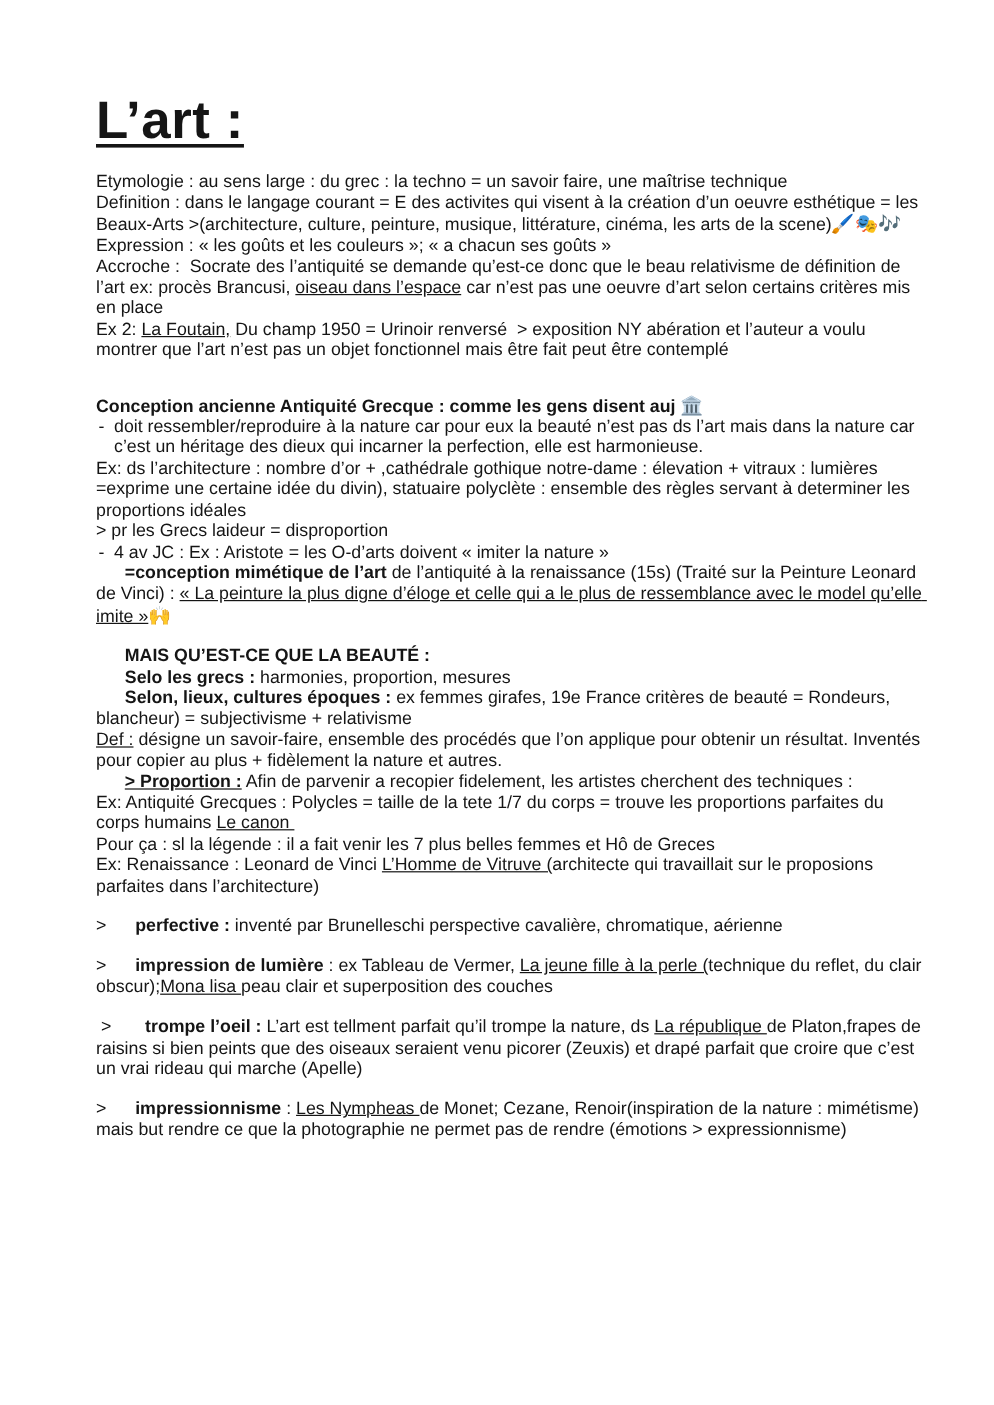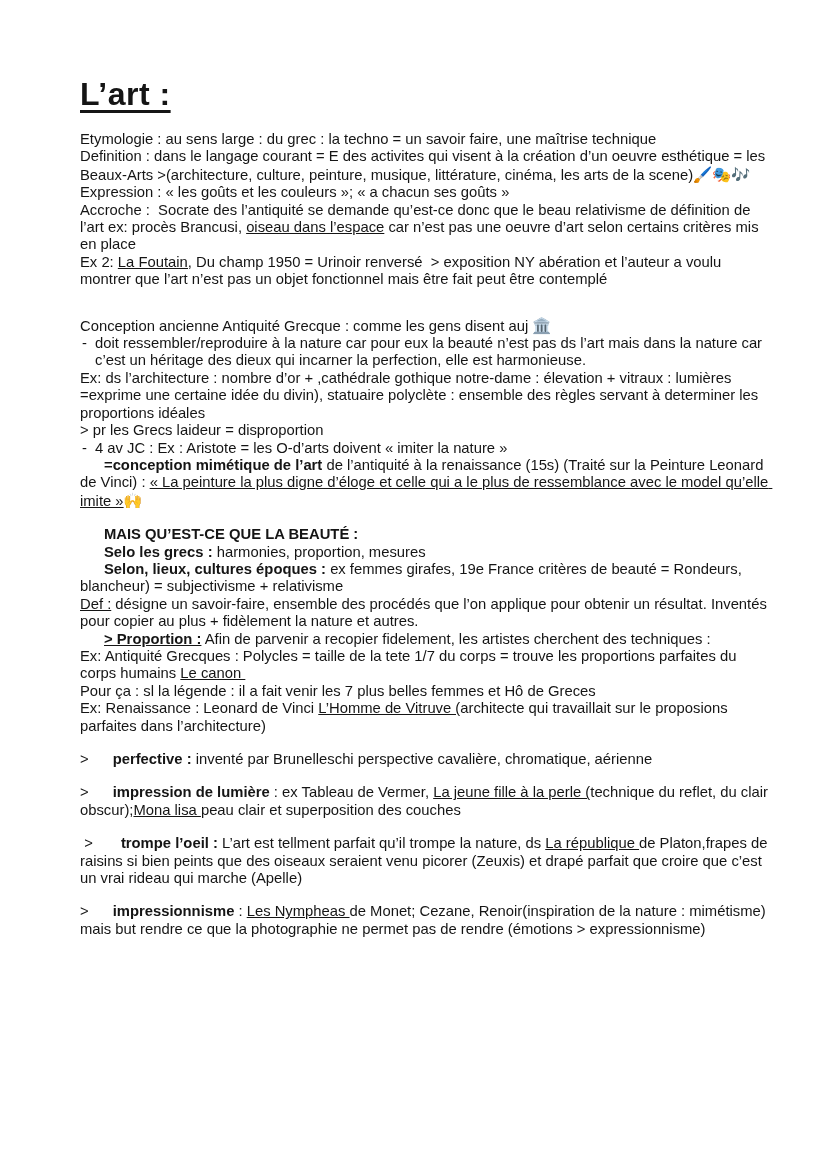--- a/index.html
+++ b/index.html
@@ -11,36 +11,36 @@
     font-family: "Liberation Sans", sans-serif;
     overflow: hidden;
   }
   .page {
     padding: 76px 58px 0 80px;
     box-sizing: border-box;
     width: 828px;
     height: 1171px;
   }
   h1.doc-title {
-    font-size: 32px;
+    font-size: 44px;
     font-weight: bold;
     text-decoration: underline;
     text-underline-offset: 5px;
     text-decoration-thickness: 3px;
     margin: 0 0 18px 0;
     letter-spacing: 0.5px;
   }
   .para {
     margin: 0;
     font-size: 14.8px;
     line-height: 17.4px;
     white-space: pre-wrap;
   }
   .gap-1 { margin-top: 16px; }
-  .gap-2 { margin-top: 28px; }
+  .gap-2 { margin-top: 28px; font-weight: bold; }
   .b { font-weight: bold; margin-left: 24px; }
   .u { text-decoration: underline; }
   .bullet { position: relative; padding-left: 15px; }
   .bullet .dash { position: absolute; left: 2px; top: 0; }
   .emoji { font-size: 15.5px; line-height: 17.4px; }
 </style>
 </head>
 <body>
 
 <div class="page">

